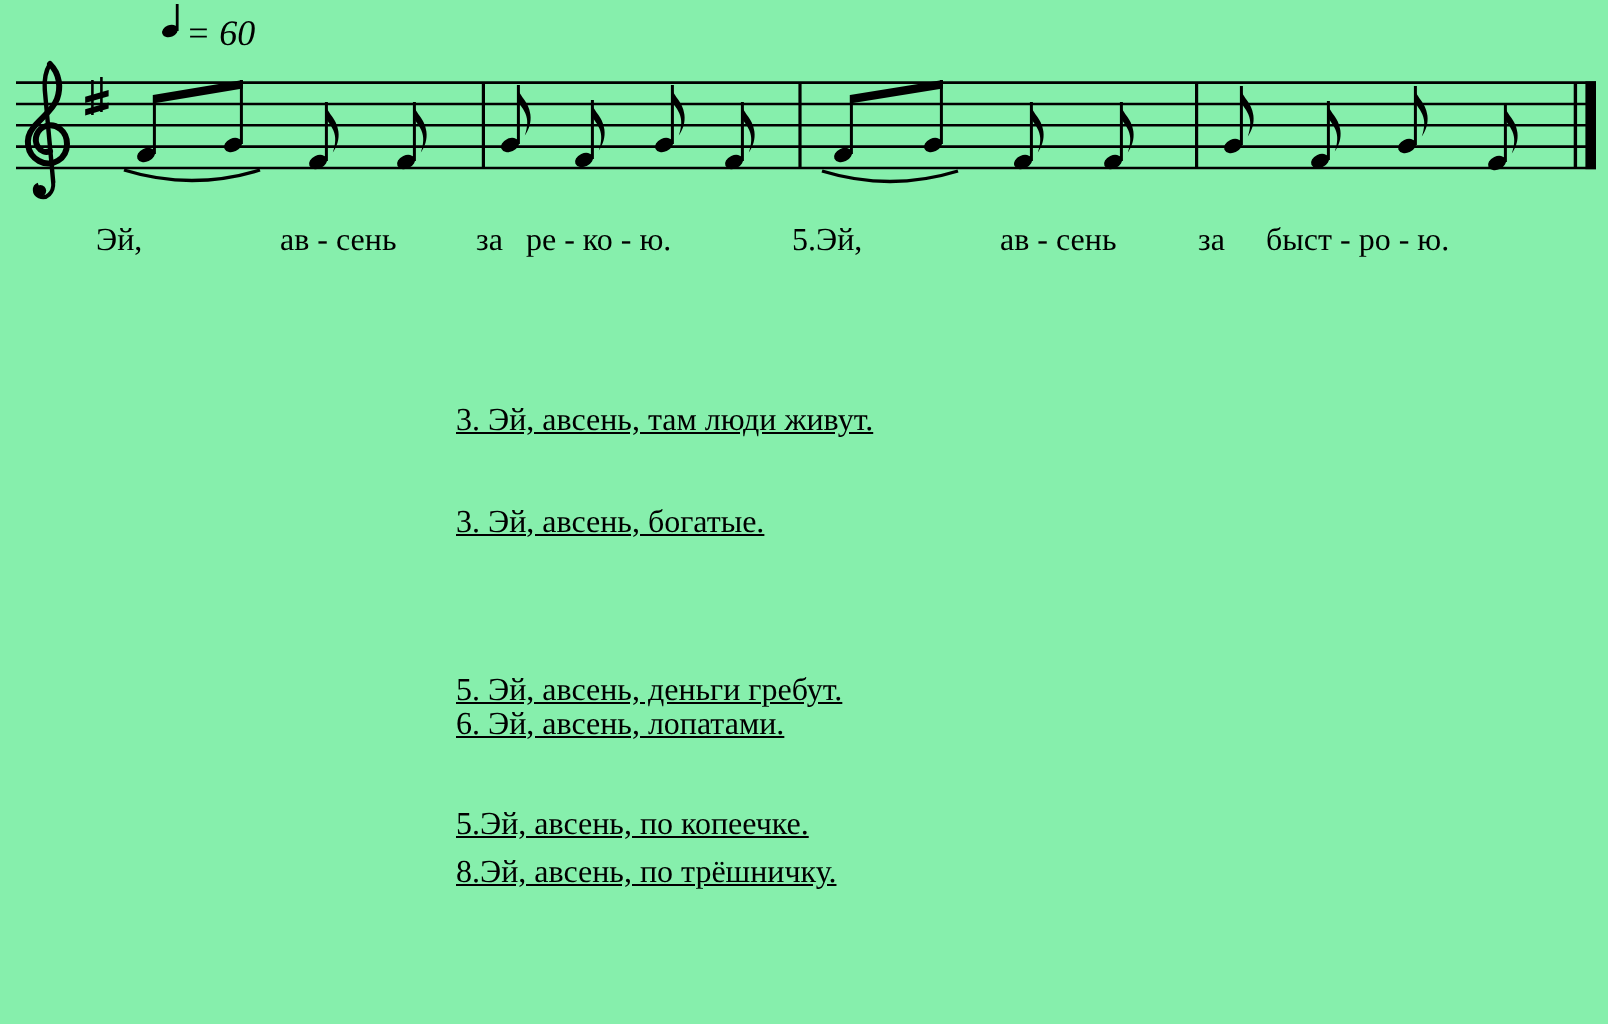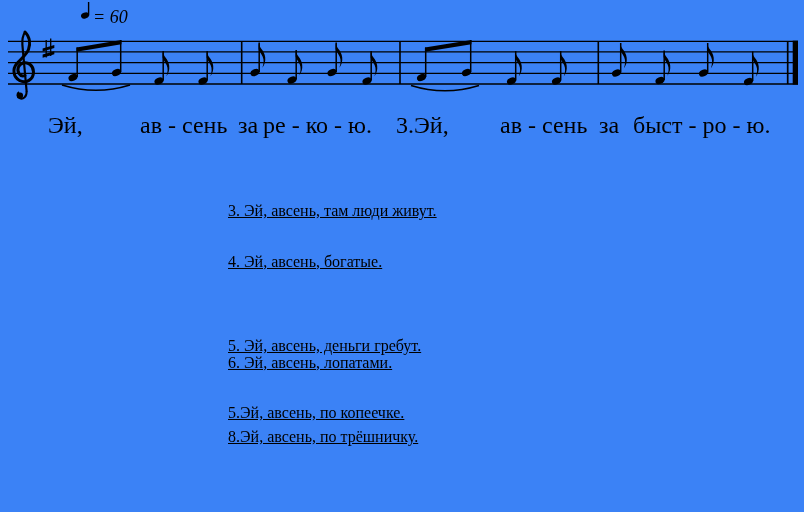--- a/index.html
+++ b/index.html
@@ -1,20 +1,20 @@
 <!DOCTYPE html>
 <html><head>
 <meta charset="utf-8">
 <title>Sheet music</title>
 <style>
   html,body{margin:0;padding:0;background:#fff;}
-  #page{position:relative;width:804px;height:512px;background:#3b82f6;overflow:hidden;
+  #page{position:relative;width:804px;height:512px;background:#86efac;overflow:hidden;
         font-family:"Liberation Serif","DejaVu Serif",serif;color:#000;}
   #score-svg{position:absolute;left:0;top:0;}
-  .lyric{position:absolute;top:112px;font-size:24px;white-space:pre;color:#000;}
+  .lyric{position:absolute;top:112px;font-size:16px;white-space:pre;color:#000;}
   .verse{position:absolute;left:228px;font-size:16px;line-height:23px;white-space:pre;color:#000;text-decoration:underline;}
   .tempo-text{font-style:italic;font-size:18px;font-family:"Liberation Serif","DejaVu Serif",serif;}
 </style>
 </head>
 <body>
 
 <div id="page">
 
   <svg id="score-svg" width="804" height="150" viewBox="0 0 804 150">
 
@@ -88,28 +88,28 @@
       <path d="M 411 85.5 Q 445 96 479 85.5" fill="none" stroke="#000000" stroke-width="1.7"></path>
       <ellipse cx="0" cy="0" rx="4.1" ry="2.95" fill="#000000" transform="translate(85 15.5) rotate(-22)"></ellipse>
       <line x1="88.6" x2="88.6" y1="15.5" y2="2" stroke="#000000" stroke-width="1.4"></line>
     </svg>
 
   <div id="lyrics">
       <span class="lyric" style="left: 48px;">Эй,</span>
       <span class="lyric" style="left: 140px;">ав - сень</span>
       <span class="lyric" style="left: 238px;">за</span>
       <span class="lyric" style="left: 263px;">ре - ко - ю.</span>
-      <span class="lyric" style="left: 396px;">3.Эй,</span>
+      <span class="lyric" style="left: 396px;">5.Эй,</span>
       <span class="lyric" style="left: 500px;">ав - сень</span>
       <span class="lyric" style="left: 599px;">за</span>
       <span class="lyric" style="left: 633px; text-align: right;">быст - ро - ю.</span>
     </div>
 
   <div id="verses">
       <div class="verse" style="top: 199px;">3. Эй, авсень, там люди живут.</div>
-      <div class="verse" style="top: 249.5px;">4. Эй, авсень, богатые.</div>
+      <div class="verse" style="top: 249.5px;">3. Эй, авсень, богатые.</div>
       <div class="verse" style="top: 300px; margin-top: 34px;">5. Эй, авсень, деньги гребут.</div>
       <div class="verse" style="top: 350.5px;">6. Эй, авсень, лопатами.</div>
       <div class="verse" style="top: 401px;">5.Эй, авсень, по копеечке.</div>
       <div class="verse" style="top: 425px;">8.Эй, авсень, по трёшничку.</div>
     </div>
 
 </div>
 
 </body></html>

